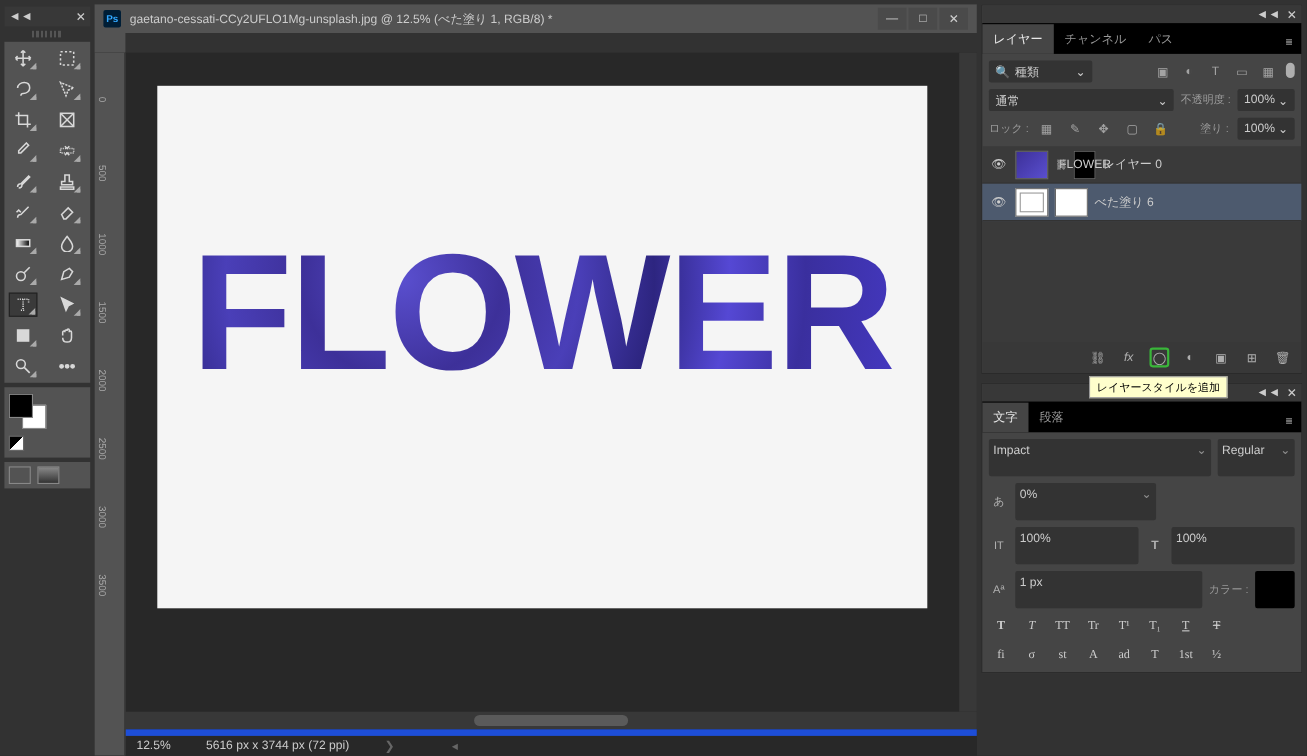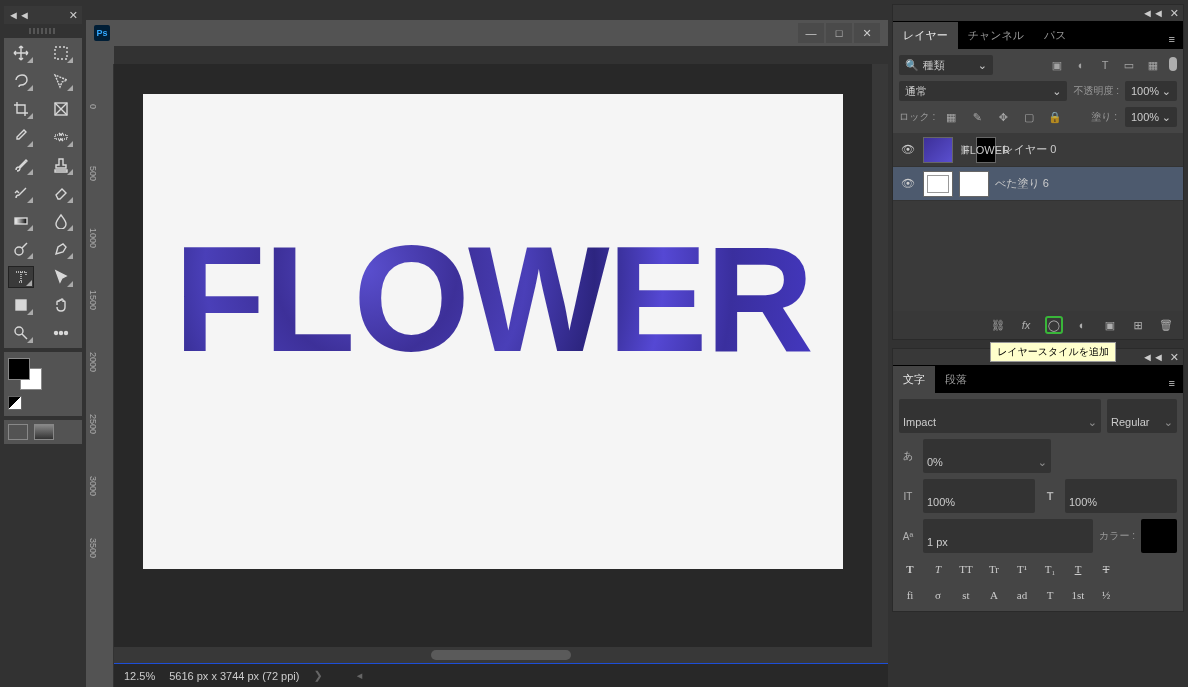--- a/index.html
+++ b/index.html
@@ -13,36 +13,36 @@
 .tool.active{background:#3a3a3a;border:1px solid #222}
 .tool svg{width:16px;height:16px;fill:none;stroke:#d8d8d8;stroke-width:1.4}
 .tool.corner::after{content:"";position:absolute;right:1px;bottom:1px;border:3px solid transparent;border-right-color:#aaa;border-bottom-color:#aaa}
 .swatches{background:#535353;padding:6px 4px;margin-top:4px}
 .swatch-fg{width:22px;height:22px;background:#000;border:1px solid #888;position:relative;z-index:2}
 .swatch-bg{width:22px;height:22px;background:#fff;border:1px solid #888;position:relative;margin-top:-12px;margin-left:12px}
 .swatch-mini{display:flex;gap:4px;margin-top:6px}
 .mini-bw{width:14px;height:14px;background:linear-gradient(135deg,#000 50%,#fff 50%);border:1px solid #666}
 .qm-row{background:#535353;padding:4px;margin-top:4px;display:flex;gap:6px}
 .qm{width:20px;height:16px;border:1px solid #888}
-.doc-area{flex:1;display:flex;flex-direction:column;padding-top:20px}
+.doc-area{flex:1;display:flex;flex-direction:column;padding-top:4px}
 .doc-tab{background:#535353;height:26px;display:flex;align-items:center;padding:0 8px;gap:8px;justify-content:space-between}
 .doc-tab-left{display:flex;align-items:center;gap:8px}
 .ps-icon{width:16px;height:16px;background:#001e36;color:#31a8ff;font-size:9px;font-weight:bold;display:flex;align-items:center;justify-content:center;border-radius:2px}
 .win-btns{display:flex;gap:2px}
 .win-btn{width:26px;height:20px;background:#4a4a4a;display:flex;align-items:center;justify-content:center;cursor:pointer}
 .ruler-corner{width:28px;height:18px;background:#535353}
 .ruler-h{height:18px;background:#535353;position:relative;overflow:hidden;border-bottom:1px solid #333}
 .ruler-v{width:28px;background:#535353;border-right:1px solid #333}
 .doc-body{flex:1;display:flex;background:#282828}
 .canvas-wrap{flex:1;display:flex;flex-direction:column}
 .canvas-row{flex:1;display:flex}
 .canvas-scroll{flex:1;background:#282828;display:flex;align-items:flex-start;justify-content:center;padding:30px 20px;overflow:hidden}
 .artboard{width:700px;height:475px;background:#f5f5f5;position:relative}
 .flower-text{position:absolute;top:130px;left:50%;transform:translateX(-50%);font-family:Impact,sans-serif;font-size:150px;font-weight:900;letter-spacing:-2px;background:radial-gradient(circle at 30% 30%,#5a4fcf 0%,#3d3099 20%,#4a3fb8 35%,#2d2580 50%,#5548d4 65%,#3a2f9e 80%,#4438c0 100%);-webkit-background-clip:text;background-clip:text;color:transparent;line-height:1}
-.statusbar{height:24px;background:#282828;display:flex;align-items:center;padding:0 10px;gap:14px;border-top:1px solid #1d4ed8}
+.statusbar{height:24px;background:#282828;display:flex;align-items:center;padding:0 10px;gap:32px;border-top:6px solid #1d4ed8}
 .sb-sep{color:#666}
 .hscroll{height:16px;background:#383838;display:flex;align-items:center}
 .hscroll-thumb{height:10px;width:140px;background:#5a5a5a;margin:0 auto;border-radius:5px}
 .panels{width:300px;padding:4px;display:flex;flex-direction:column;gap:8px}
 .panel{background:#454545;border:1px solid #2a2a2a}
 .panel-hdr{background:#383838;height:16px;display:flex;justify-content:flex-end;align-items:center;padding:0 4px;gap:6px;font-size:9px}
 .panel-tabs{display:flex;background:#000000;height:28px;align-items:flex-end}
 .ptab{padding:6px 10px;cursor:pointer;color:#999}
 .ptab.active{background:#454545;color:#e8e8e8}
 .ptab-menu{margin-left:auto;padding:4px 8px;cursor:pointer}
@@ -62,21 +62,21 @@
 .eye{width:18px;text-align:center}
 .thumb{width:30px;height:26px;border:1px solid #666;background:#fff}
 .thumb.flower{background:linear-gradient(135deg,#3d3099,#5a4fcf)}
 .thumb.mask{width:20px;background:#000;color:#fff;font-size:7px;display:flex;align-items:center;justify-content:center}
 .layer-foot{height:28px;background:#383838;display:flex;align-items:center;justify-content:flex-end;gap:10px;padding:0 8px}
 .lf-icon{width:18px;height:18px;display:flex;align-items:center;justify-content:center;cursor:pointer;opacity:.8}
 .lf-icon.hl{border:2px solid #3ad63a;border-radius:3px}
 .tooltip{position:absolute;right:72px;top:342px;background:#ffffcc;color:#000;padding:2px 6px;font-size:10px;border:1px solid #999}
 .char-panel .body{padding:6px;display:flex;flex-direction:column;gap:6px}
 .cp-row{display:flex;gap:6px;align-items:center}
-.cp-field{background:#333;height:20px;padding:17px 4px;display:flex;align-items:flex-start;flex:1;border-radius:2px}
+.cp-field{background:#333;height:20px;padding:17px 4px;display:flex;align-items:flex-end;flex:1;border-radius:2px}
 .cp-ico{width:18px;font-size:10px;opacity:.8;display:flex;align-items:center;justify-content:center}
 .cp-drop::after{content:"⌄";margin-left:auto;opacity:.6}
 .type-btns{display:flex;gap:6px;flex-wrap:wrap}
 .tbtn{width:22px;height:20px;display:flex;align-items:center;justify-content:center;cursor:pointer;font-family:serif}
 .vscroll{width:16px;background:#383838}
 </style>
 </head>
 <body>
 
 <div class="app">
@@ -221,20 +221,21 @@
     <div class="qm-row">
       <div class="qm"></div>
       <div class="qm" style="background:linear-gradient(#888,#333)"></div>
     </div>
   </div>
 
   <div class="doc-area">
     <div class="doc-tab">
       <div class="doc-tab-left">
         <div class="ps-icon">Ps</div>
+        <span>gaetano-cessati-CCy2UFLO1Mg-unsplash.jpg @ 12.5% (べた塗り 1, RGB/8) *</span>
       </div>
       <div class="win-btns">
         <div class="win-btn">—</div>
         <div class="win-btn">□</div>
         <div class="win-btn">✕</div>
       </div>
     </div>
     <div style="display:flex">
       <div class="ruler-corner"></div>
       <div class="ruler-h" id="ruler-h"></div>

